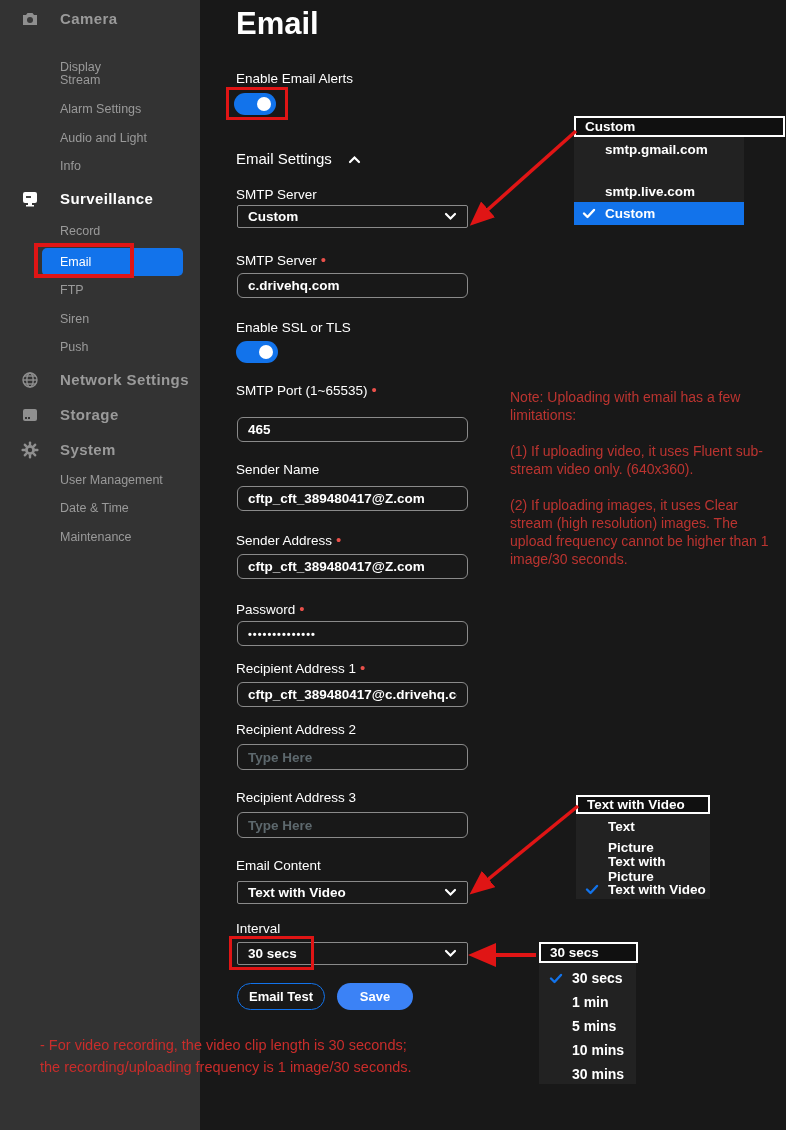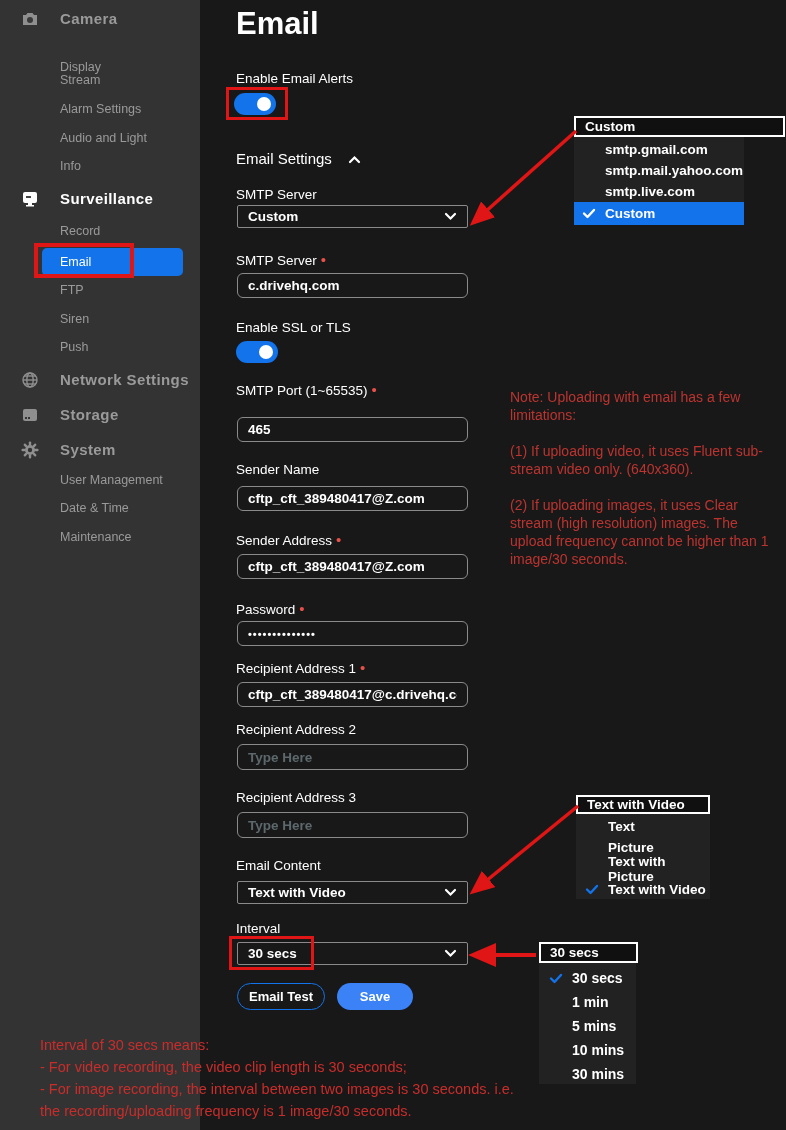--- a/index.html
+++ b/index.html
@@ -249,21 +249,20 @@
       <polyline points="2,2 6.5,6.5 11,2" stroke="#ffffff" stroke-width="2.2" fill="none" stroke-linecap="round"></polyline>
     </svg>
 </div>
 
 <div class="btn btn-outline" style="left:237px; top:983px; width:88px;">Email Test</div>
 <div class="btn btn-solid" style="left:337px; top:983px; width:76px;">Save</div>
 
 <div class="popup-header" style="left:574px; top:116px; width:211px; height:21px;">Custom</div>
 <div class="popup-list" style="left:574px; top:137px; width:170px; height:88px;">
   <div class="popup-row" style="top:2px; height:21px; padding-left:31px;">smtp.gmail.com</div>
-  <div class="popup-row" style="top:23px; height:21px; padding-left:31px;">smtp.mail.yahoo.com</div>
   <div class="popup-row" style="top:44px; height:21px; padding-left:31px;">smtp.live.com</div>
   <div class="popup-row row-selected-bar" style="top:65px; height:23px; padding-left:8px;">
     <span class="check">
         <svg width="14" height="11" viewBox="0 0 14 11">
           <polyline points="2,5.5 5.5,9 12,2" stroke="#ffffff" stroke-width="2.4" fill="none" stroke-linecap="round" stroke-linejoin="round"></polyline>
         </svg>
       </span>
     <span>Custom</span>
   </div>
 </div>
@@ -314,17 +313,15 @@
   <line x1="536" y1="955" x2="476" y2="955" stroke="#e01515" stroke-width="4" marker-end="url(#ah)"></line>
 </svg>
 
 <div class="note-block" style="left:510px; top:388px; width:272px;">
   <p>Note: Uploading with email has a few limitations:</p>
   <p>(1) If uploading video, it uses Fluent sub-stream video only. (640x360).</p>
   <p>(2) If uploading images, it uses Clear stream (high resolution) images. The upload frequency cannot be higher than 1 image/30 seconds.</p>
 </div>
 
 <div class="bottom-note" style="left:40px; top:1034px; width:505px;">
-  <div>Interval of 30 secs means:</div>
   <div>- For video recording, the video clip length is 30 seconds;</div>
-  <div>- For image recording, the interval between two images is 30 seconds. i.e.</div>
   <div>the recording/uploading frequency is 1 image/30 seconds.</div>
 </div>
 
 </body></html>

